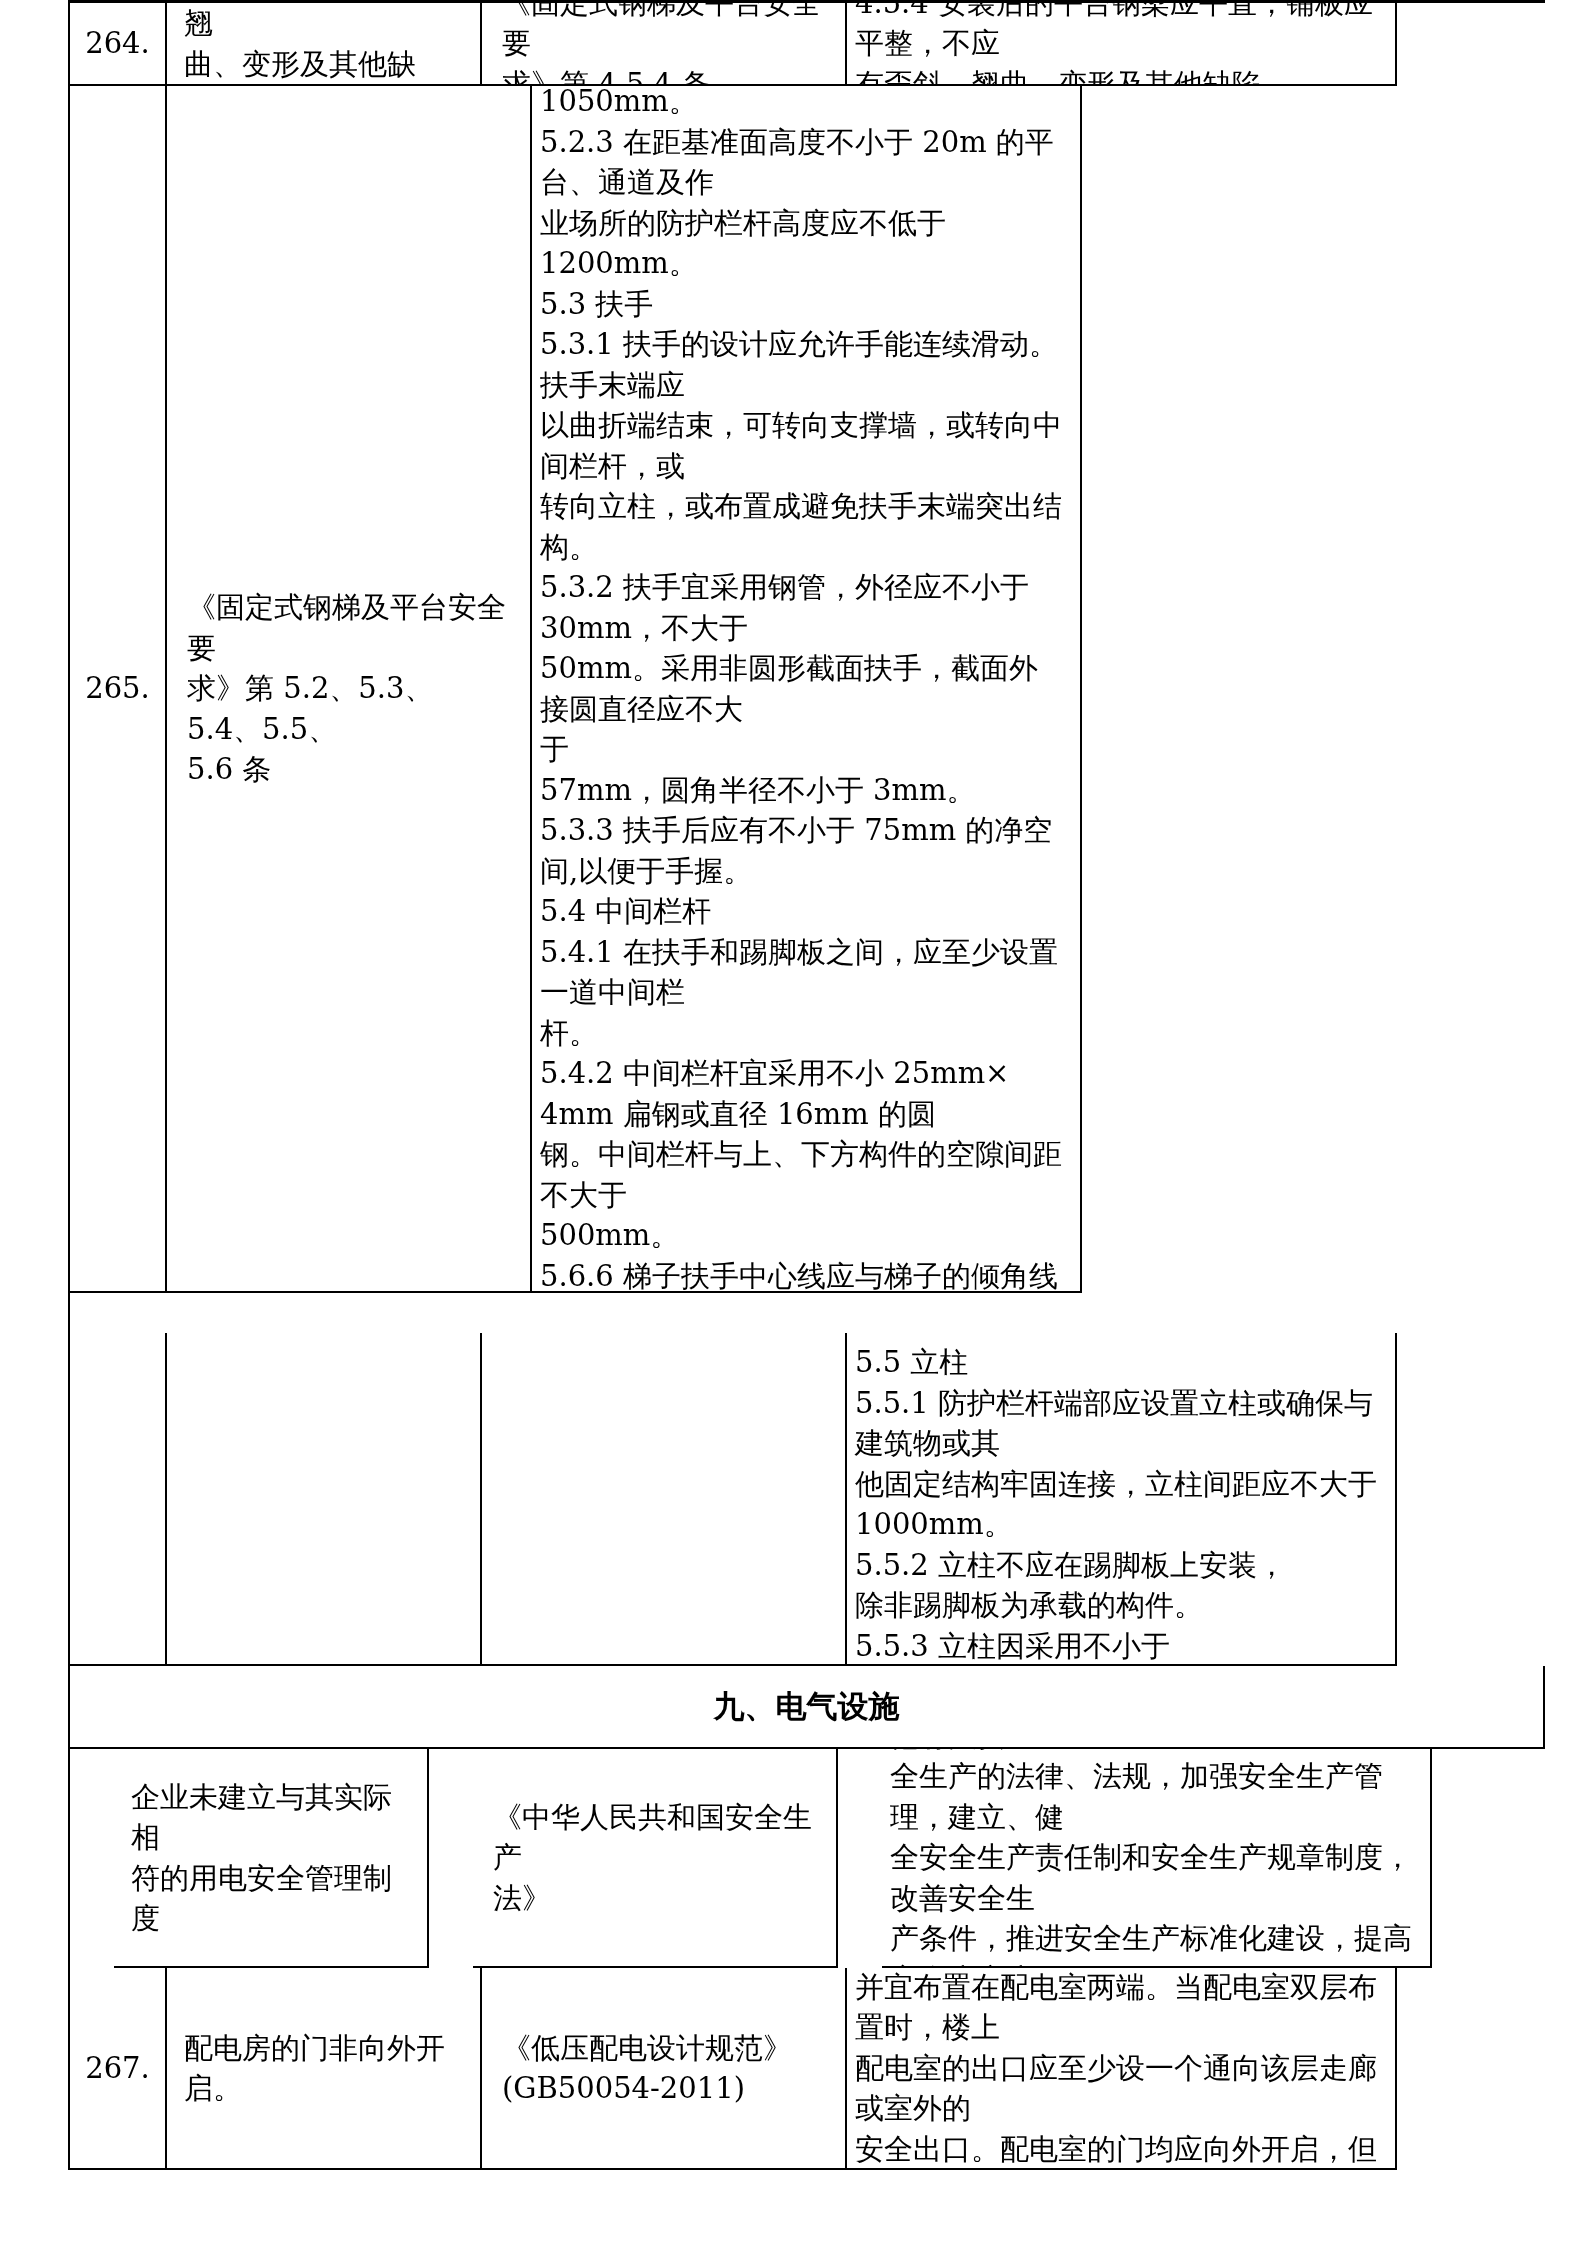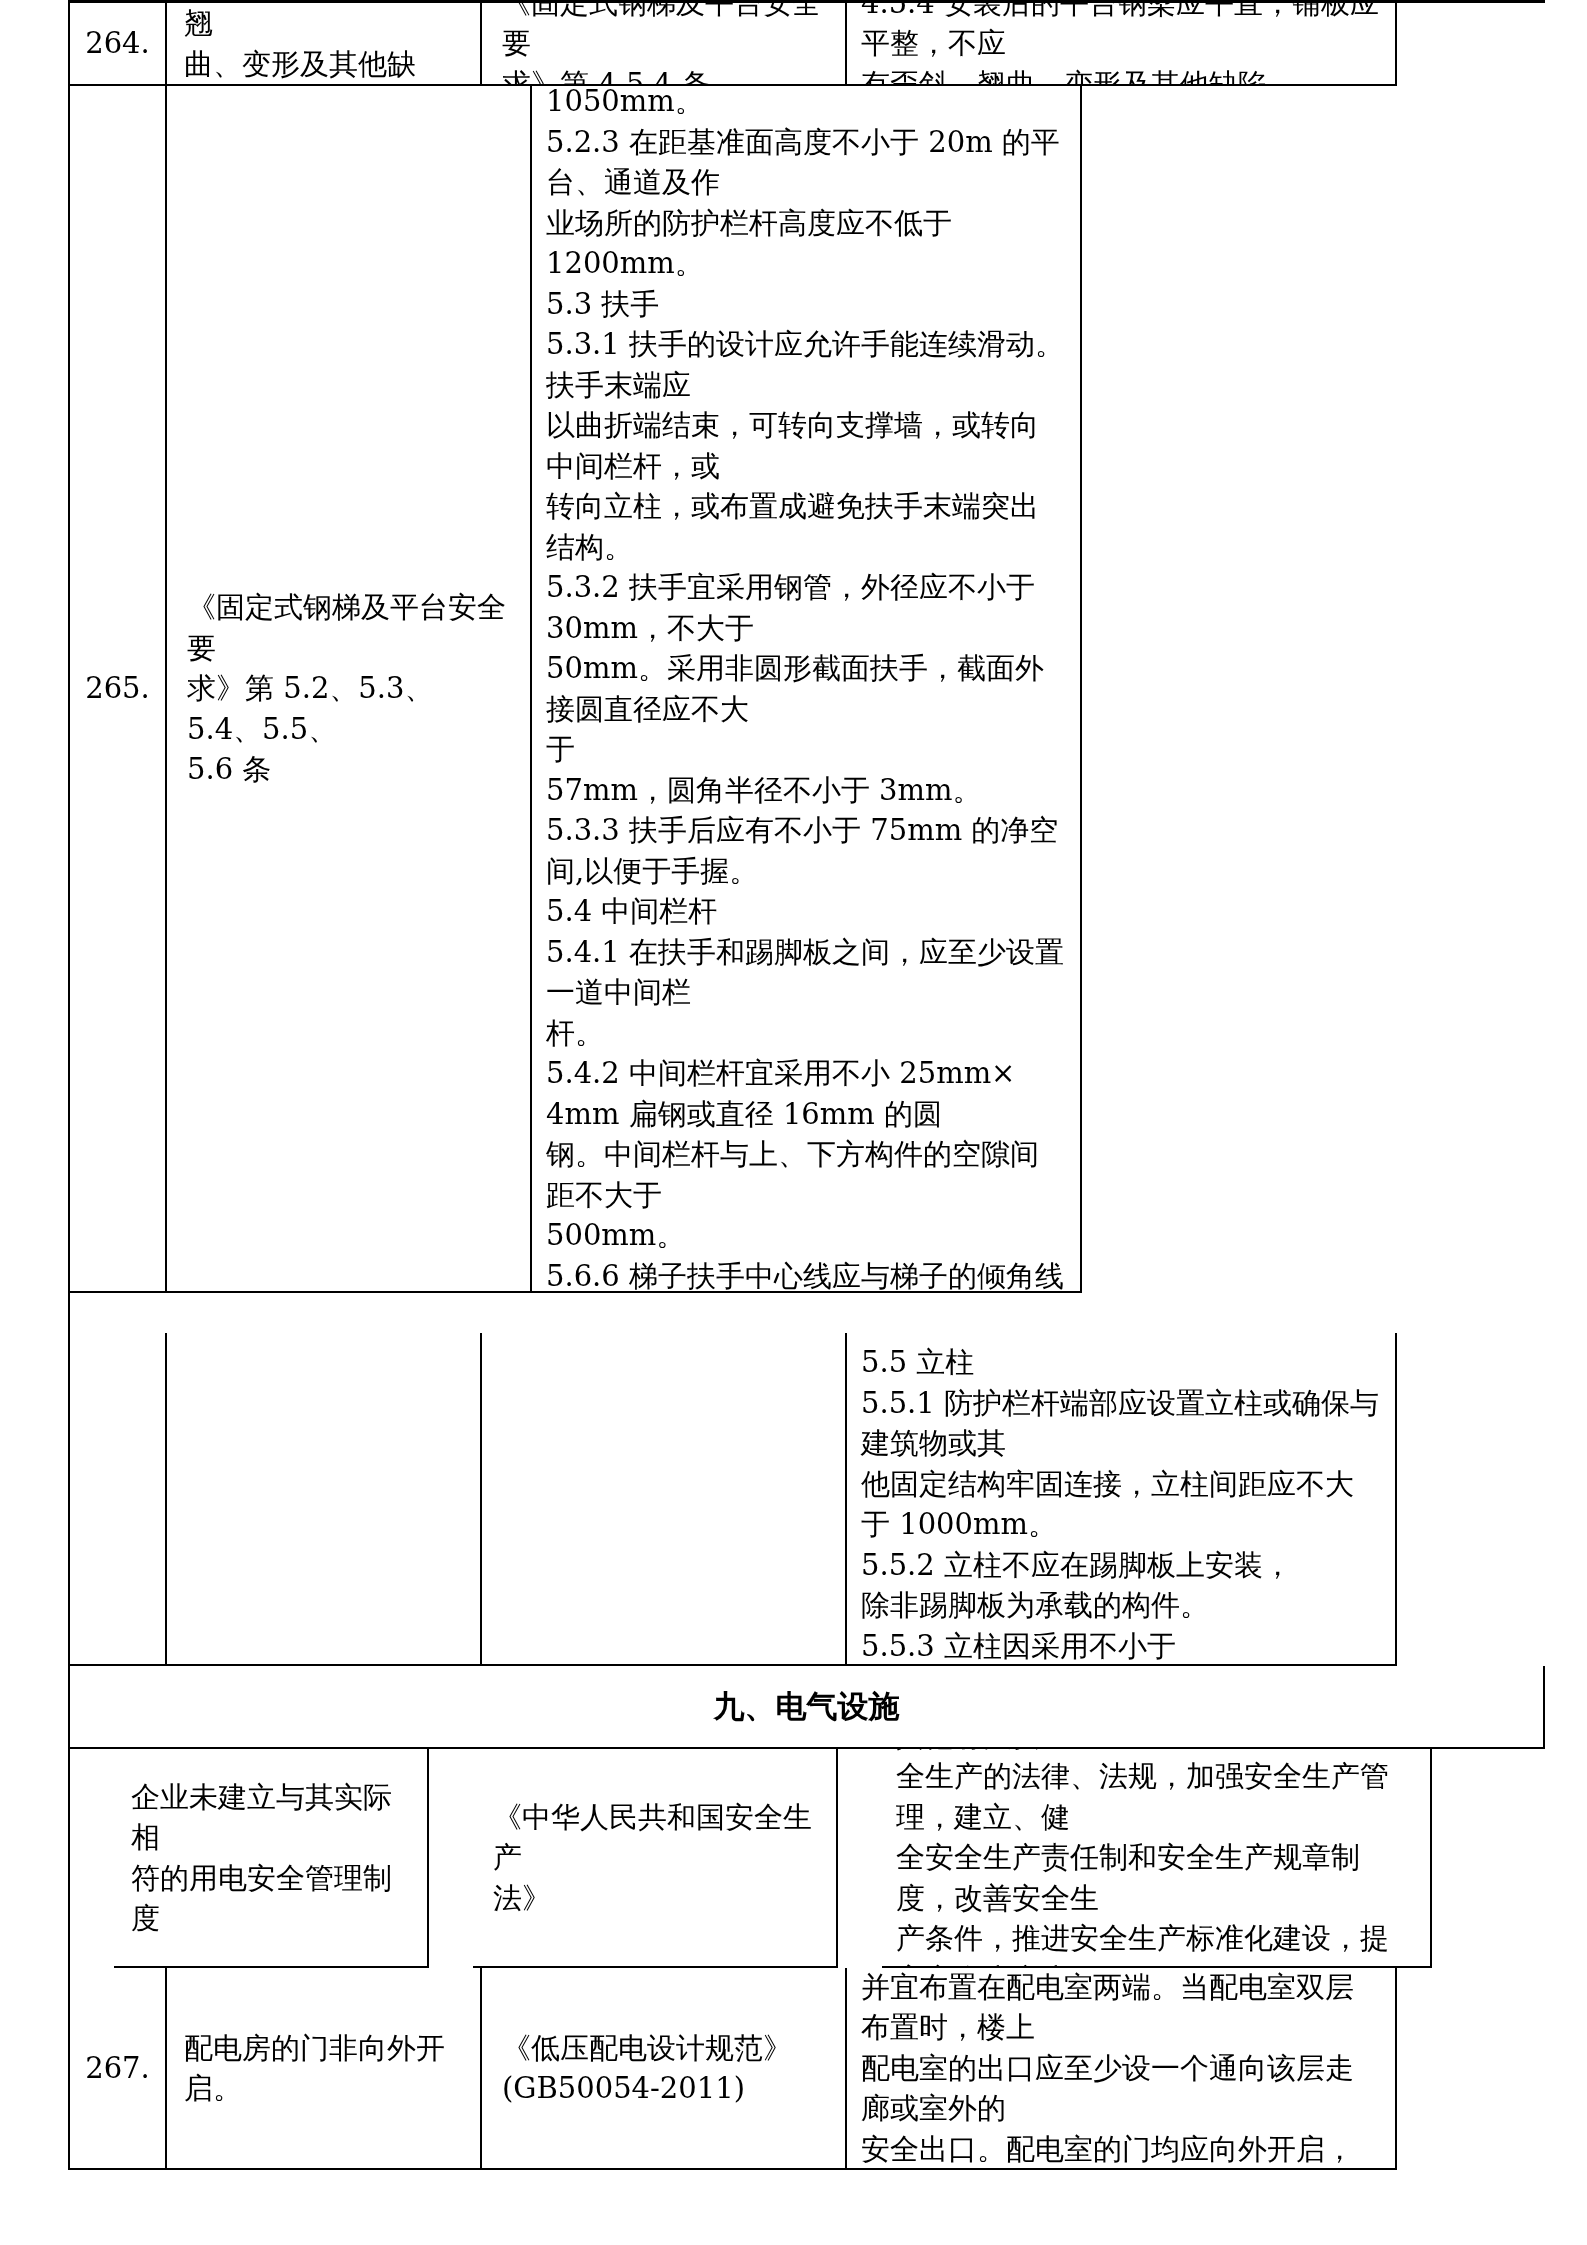--- a/index.html
+++ b/index.html
@@ -33,21 +33,21 @@
     align-items:flex-start;
     font-size:29px;
     line-height:40.5px;
     white-space:pre-line;
     overflow:hidden;
     padding:0 15px;
   }
   .c-no    { width:97px;  align-items:center; padding:0 2px; text-align:center; }
   .c-prob  { width:315px; padding:0 17px; }
   .c-basis { width:365px; padding:0 24px 0 20px; }
-  .c-req   { width:550px; padding:0 16px 0 14px; }
+  .c-req   { width:550px; padding:0 16px 0 8px; }
   .section-cell {
     width:1475px;
     align-items:center;
     font-weight:bold;
     font-size:31px;
   }
   .h-r264  { height:83px;   }
   .h-r265  { height:1207px; }
   .h-r265b { height:333px;margin-top:40px;  }
   .h-sect  { height:83px;   }

